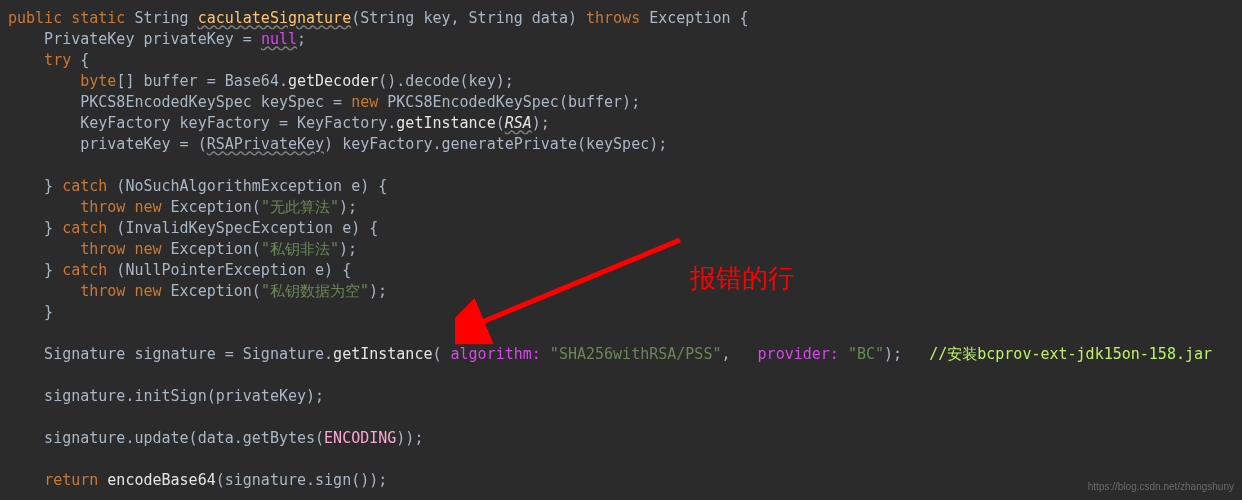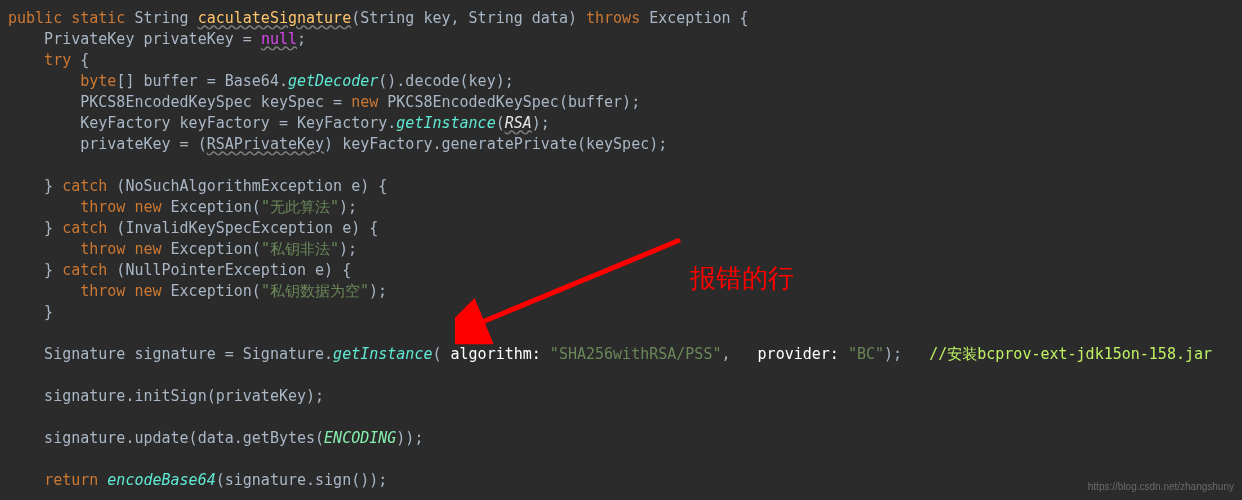--- a/index.html
+++ b/index.html
@@ -12,25 +12,25 @@
       width: 1242px;
       height: 500px;
       overflow: hidden;
       position: relative;
       padding: 8px 0 0 8px;
     }
     pre { white-space: pre; font-family: inherit; }
     .kw { color: #cc7832; }
     .method-decl-warn { color: #ffc66d; text-decoration: wavy underline #808080; margin-top: 24px; }
     .null-kw { color: #d946ef; text-decoration: wavy underline #808080; }
-    .static-call { font-style: italic; color: #5eead4; }
+    .static-call { color: #e5e5e5; }
     .string { color: #6a8759; }
-    .constant { color: #86efac; font-style: italic; }
+    .constant { color: #f9a8d4; }
     .constant-warn { color: #e5e5e5; font-style: italic; text-decoration: wavy underline #808080; text-align: center; }
-    .hint { color: #ffffff; text-align: center; }
+    .hint { color: #d946ef; text-align: center; }
     .comment { color: #bef264; }
     .warn { text-decoration: wavy underline #808080; }
     .annotation-arrow {
       position: absolute;
       left: 455px;
       top: 225px;
       pointer-events: none;
     }
     .annotation-text {
       position: absolute;

